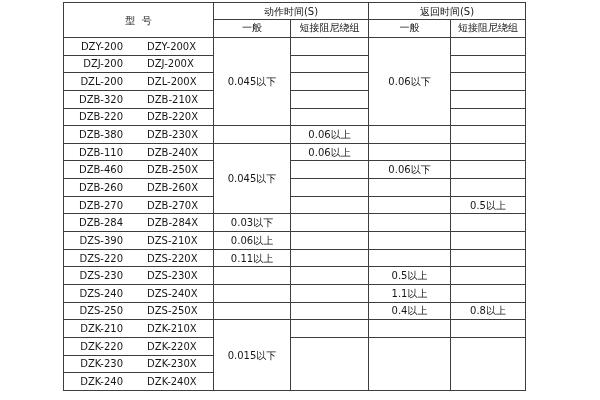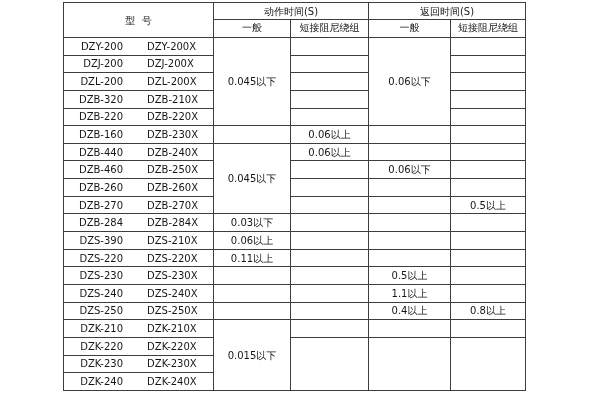--- a/index.html
+++ b/index.html
@@ -78,28 +78,28 @@
           <td class="model-cell"><span>DZB-320</span><span>DZB-210X</span></td>
           <td class="value-cell"></td>
           <td class="value-cell"></td>
         </tr>
         <tr>
           <td class="model-cell"><span>DZB-220</span><span>DZB-220X</span></td>
           <td class="value-cell"></td>
           <td class="value-cell"></td>
         </tr>
         <tr>
-          <td class="model-cell"><span>DZB-160</span><span>DZB-230X</span></td>
+          <td class="model-cell"><span>DZB-380</span><span>DZB-230X</span></td>
           <td class="value-cell"></td>
           <td class="value-cell">0.06以上</td>
           <td class="value-cell"></td>
           <td class="value-cell"></td>
         </tr>
         <tr>
-          <td class="model-cell"><span>DZB-440</span><span>DZB-240X</span></td>
+          <td class="model-cell"><span>DZB-110</span><span>DZB-240X</span></td>
           <td class="value-cell" rowspan="4">0.045以下</td>
           <td class="value-cell">0.06以上</td>
           <td class="value-cell"></td>
           <td class="value-cell"></td>
         </tr>
         <tr>
           <td class="model-cell"><span>DZB-460</span><span>DZB-250X</span></td>
           <td class="value-cell"></td>
           <td class="value-cell">0.06以下</td>
           <td class="value-cell"></td>

